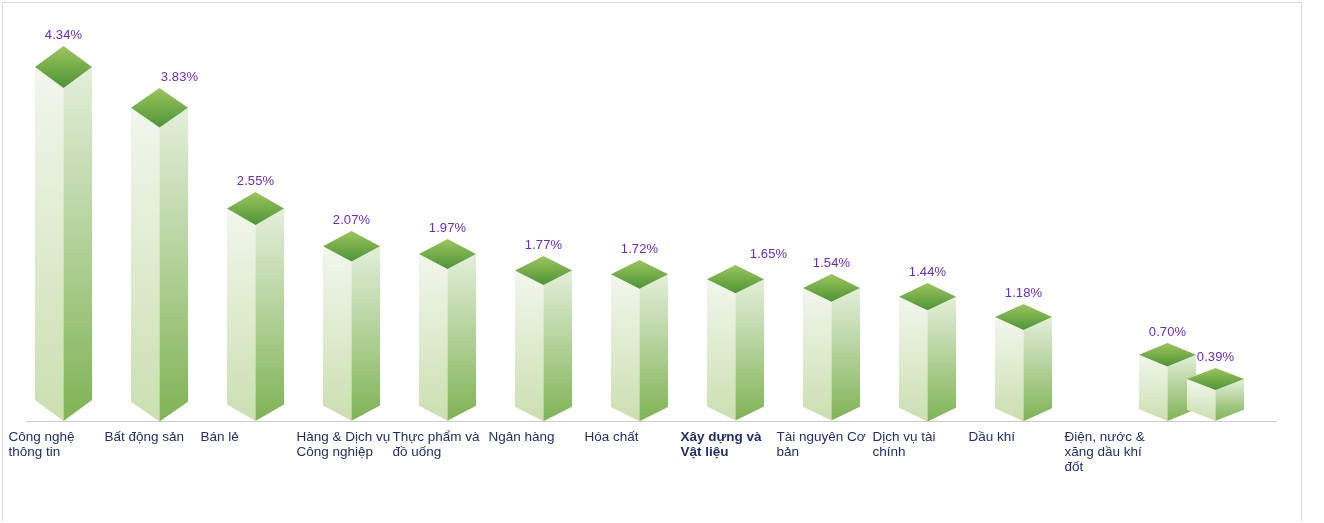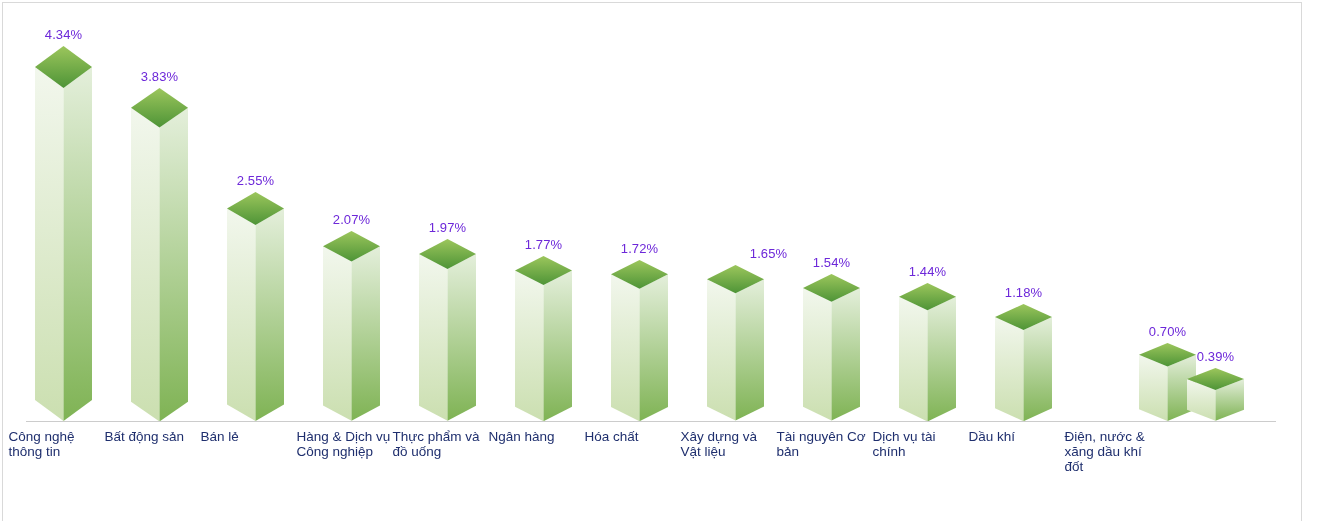--- a/index.html
+++ b/index.html
@@ -124,21 +124,21 @@
             </linearGradient>
             <linearGradient id="gR1" x1="50%" y1="0%" x2="50%" y2="100%">
               <stop offset="0%" stop-color="#e4efdb"></stop>
               <stop offset="100%" stop-color="#7fb354"></stop>
             </linearGradient>
           </defs>
           <polygon points="0,19.707373271889402 28.5,39.414746543778804 28.5,333.4009216589862 0,313.69354838709677" fill="url(#gL1)"></polygon>
           <polygon points="57,19.707373271889402 28.5,39.414746543778804 28.5,333.4009216589862 57,313.69354838709677" fill="url(#gR1)"></polygon>
           <polygon points="28.5,0 57,19.707373271889402 28.5,39.414746543778804 0,19.707373271889402" fill="url(#gTop1)"></polygon>
         </svg>
-        <div class="value-label" style="top: -19px;">3.83%</div>
+        <div class="value-label" style="top: -19px; margin-left: 20px;">3.83%</div>
       </div>
       <div class="cat-label" style="left: 104.5px; width: 110px;">Bất động sản</div>
       <div class="bar-group" style="left: 227px; width: 57px; height: 229.995px; bottom: 101px;">
         <svg class="bar-svg" width="57" height="229.99539170506912" viewBox="0 0 57 229.99539170506912">
           <defs>
             <linearGradient id="gTop2" x1="50%" y1="0%" x2="50%" y2="100%">
               <stop offset="0%" stop-color="#9cc65c"></stop>
               <stop offset="100%" stop-color="#4e9437"></stop>
             </linearGradient>
             <linearGradient id="gL2" x1="50%" y1="0%" x2="50%" y2="100%">
@@ -266,21 +266,21 @@
               <stop offset="0%" stop-color="#e4efdb"></stop>
               <stop offset="100%" stop-color="#7fb354"></stop>
             </linearGradient>
           </defs>
           <polygon points="0,14.182027649769585 28.5,28.36405529953917 28.5,155.5852534562212 0,141.40322580645162" fill="url(#gL7)"></polygon>
           <polygon points="57,14.182027649769585 28.5,28.36405529953917 28.5,155.5852534562212 57,141.40322580645162" fill="url(#gR7)"></polygon>
           <polygon points="28.5,0 57,14.182027649769585 28.5,28.36405529953917 0,14.182027649769585" fill="url(#gTop7)"></polygon>
         </svg>
         <div class="value-label" style="top: -19px; margin-left: 33px;">1.65%</div>
       </div>
-      <div class="cat-label" style="left: 680.5px; width: 110px;">Xây dựng và
+      <div class="cat-label" style="left: 680.5px; width: 110px; font-weight: bold;">Xây dựng và
 Vật liệu</div>
       <div class="bar-group" style="left: 803px; width: 57px; height: 147.613px; bottom: 101px;">
         <svg class="bar-svg" width="57" height="147.61290322580646" viewBox="0 0 57 147.61290322580646">
           <defs>
             <linearGradient id="gTop8" x1="50%" y1="0%" x2="50%" y2="100%">
               <stop offset="0%" stop-color="#9cc65c"></stop>
               <stop offset="100%" stop-color="#4e9437"></stop>
             </linearGradient>
             <linearGradient id="gL8" x1="50%" y1="0%" x2="50%" y2="100%">
               <stop offset="0%" stop-color="#f2f7ed"></stop>

